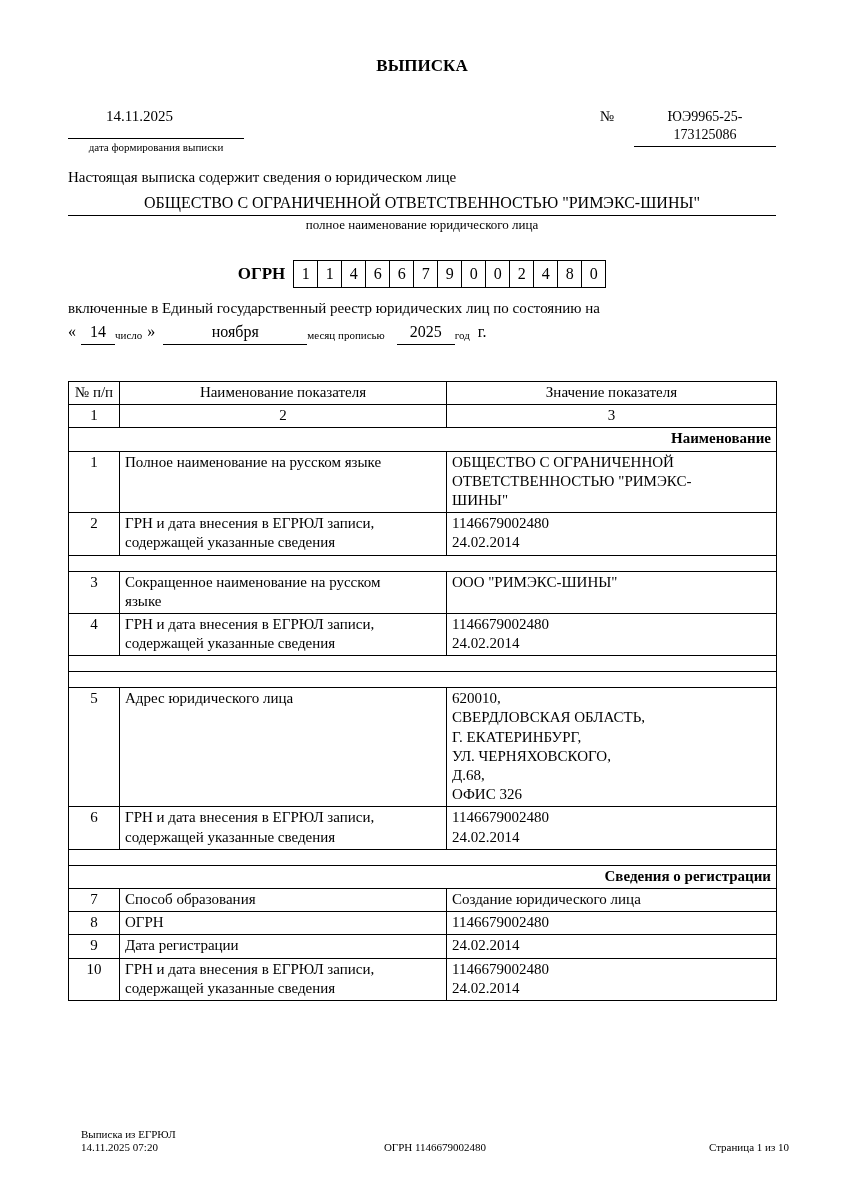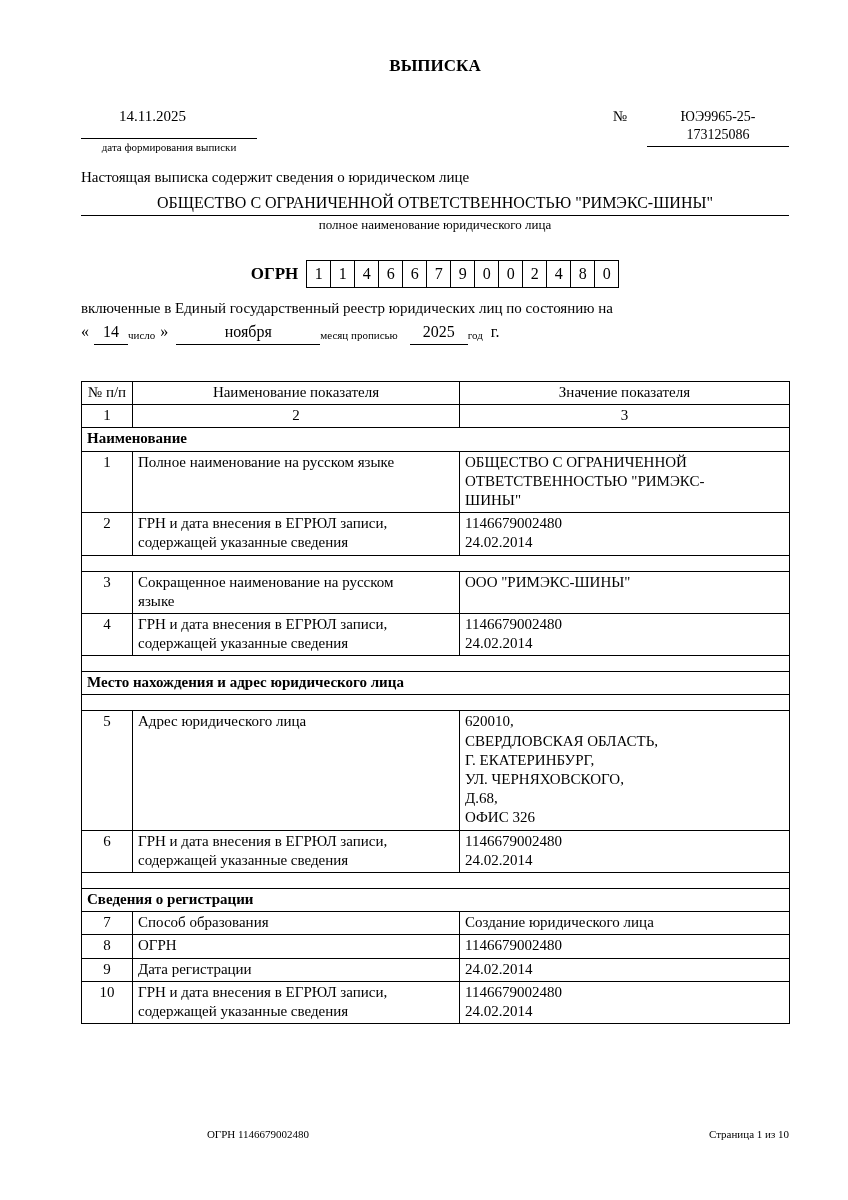--- a/index.html
+++ b/index.html
@@ -1,18 +1,18 @@
 <!DOCTYPE html>
 <html><head>
 <meta charset="utf-8">
 <style>
   * { margin:0; padding:0; box-sizing:border-box; }
   body { background:#ffffff; font-family:"Liberation Serif","DejaVu Serif",serif; color:#000; }
   .page { position:relative; width:848px; height:1200px; background:#fff; overflow:hidden; }
-  .content { position:absolute; left:81px; top:0; width:708px; }
+  .content { position:absolute; left:68px; top:0; width:708px; }
 
   .doc-title { margin-top:56px; text-align:center; font-size:17px; font-weight:bold; }
   .doc-subtitle { margin-top:8px; text-align:center; font-size:16px; font-weight:bold; }
 
   .meta-row { margin-top:32px; display:flex; justify-content:space-between; align-items:flex-start; }
   .date-block { width:176px; }
   .date-value { font-size:15px; padding-left:38px; padding-bottom:13px; border-bottom:1px solid #000; }
   .date-caption { font-size:11px; text-align:center; margin-top:2px; }
   .num-block { display:flex; align-items:flex-start; }
   .num-sign { font-size:15px; margin-right:20px; }
@@ -40,21 +40,21 @@
   .dw-day { width:34px; }
   .dw-month { width:144px; margin-left:8px; }
   .dw-year { width:58px; margin-left:12px; }
   .dw-cap { font-size:11px; margin-top:2px; }
   .dw-suffix { margin-left:8px; }
 
   table.main { margin-top:36px; width:708px; border-collapse:collapse; table-layout:fixed; font-size:15px; }
   table.main td { border:1px solid #000; padding:1px 5px 2px 5px; vertical-align:top; line-height:1.28; }
   td.c-num { text-align:center; }
   td.c-head { text-align:center; padding-top:3px; padding-bottom:3px;margin-left:32px; }
-  td.c-section { text-align:left; font-weight:bold; padding-top:2px; padding-bottom:3px; }
+  td.c-section { text-align:right; font-weight:bold; padding-top:2px; padding-bottom:3px; }
   td.c-spacer { height:16px; }
   td.c-name, td.c-value { white-space:pre-line; }
 
   .footer { position:absolute; left:81px; top:1128px; width:708px;
             display:flex; justify-content:space-between; align-items:flex-end;
             font-size:11px; line-height:1.22; }
   .footer-left, .footer-center, .footer-right { flex:1; }
   .footer-center { text-align:center; }
   .footer-right { text-align:right; }
 </style>
@@ -173,23 +173,20 @@
             <td class="c-num">4</td>
             <td class="c-name">ГРН и дата внесения в ЕГРЮЛ записи,
 содержащей указанные сведения</td>
             <td class="c-value">1146679002480
 24.02.2014</td>
           </tr>
           <tr>
             <td class="c-spacer" colspan="3"></td>
           </tr>
           <tr>
-            <td class="c-section" colspan="3">Место нахождения и адрес юридического лица</td>
-          </tr>
-          <tr>
             <td class="c-spacer" colspan="3"></td>
           </tr>
           <tr>
             <td class="c-num">5</td>
             <td class="c-name">Адрес юридического лица</td>
             <td class="c-value">620010,
 СВЕРДЛОВСКАЯ ОБЛАСТЬ,
 Г. ЕКАТЕРИНБУРГ,
 УЛ. ЧЕРНЯХОВСКОГО,
 Д.68,
@@ -229,16 +226,20 @@
 содержащей указанные сведения</td>
             <td class="c-value">1146679002480
 24.02.2014</td>
           </tr>
         </tbody>
     </table>
 
   </div>
 
   <div class="footer">
+    <div class="footer-left">
+      <div>Выписка из ЕГРЮЛ</div>
+      <div>14.11.2025 07:20</div>
+    </div>
     <div class="footer-center">ОГРН 1146679002480</div>
     <div class="footer-right">Страница 1 из 10</div>
   </div>
 </div>
 
 </body></html>

